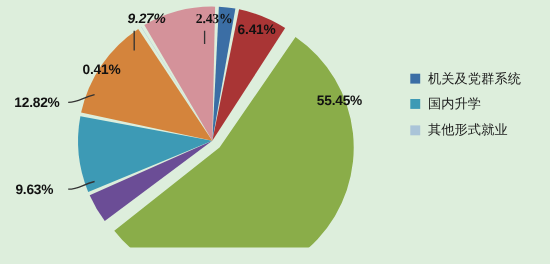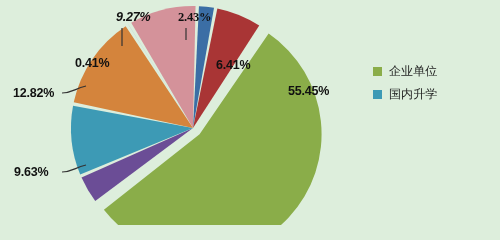--- a/index.html
+++ b/index.html
@@ -80,39 +80,43 @@
           <path d="M199.5746368234722,134.14606790065352 L268.65,33.59 A122,122 0 1 1 103.89,209.84 Z" fill="#8aad49"></path>
           <path d="M193,128 L95.24,200.99 A122,122 0 0 1 81.52,177.57 Z" fill="#6b4d96"></path>
           <path d="M193,128 L80.18,174.44 A122,122 0 0 1 73.06,105.67 Z" fill="#3d9ab5"></path>
           <path d="M193,128 L73.73,102.33 A122,122 0 0 1 125.67,26.26 Z" fill="#d4843c"></path>
           <path d="M193,128 L128.53,24.42 A122,122 0 0 1 128.30,24.57 Z" fill="#aac4d8"></path>
           <path d="M193,128 L131.21,22.80 A122,122 0 0 1 195.55,6.03 Z" fill="#d4929a"></path>
         </g>
     </svg>
     <div id="pie-labels">
         <div class="slice-label" style="left: 178px; top: 10px; font-family: Liberation Serif, serif;">2.43%</div>
-        <div class="slice-label" style="left: 216px; top: 20px; margin-top: 38px;">6.41%</div>
+        <div class="slice-label" style="left: 216px; top: 20px;">6.41%</div>
         <div class="slice-label" style="left: 288px; top: 84px;">55.45%</div>
         <div class="slice-label" style="left: 14px; top: 165px; text-align: right;">9.63%</div>
         <div class="slice-label" style="left: 13px; top: 86px; text-align: right;">12.82%</div>
         <div class="slice-label" style="left: 75px; top: 44px; margin-top: 12px;">0.41%</div>
         <div class="slice-label" style="left: 116px; top: 10px; font-style: italic;">9.27%</div>
       </div>
     <svg id="leader-lines" width="370" height="225" viewBox="0 0 370 225" style="position:absolute;left:0;top:0;pointer-events:none">
       <path d="M122,28 L122,46" stroke="#333" stroke-width="1.2" fill="none"></path>
       <path d="M186,28 L186,40" stroke="#333" stroke-width="1.2" fill="none"></path>
       <path d="M62,93 C72,93 74,89 86,86" stroke="#333" stroke-width="1.2" fill="none"></path>
       <path d="M62,172 C72,172 74,168 86,165" stroke="#333" stroke-width="1.2" fill="none"></path>
     </svg>
   </div>
 
   <div id="legend">
       <div class="legend-item">
-        <span class="legend-swatch" style="background: rgb(138, 173, 73);"></span>
-        <span class="legend-label">企业单位</span>
+        <span class="legend-swatch" style="background: rgb(59, 110, 165);"></span>
+        <span class="legend-label">机关及党群系统</span>
       </div>
       <div class="legend-item">
         <span class="legend-swatch" style="background: rgb(61, 154, 181);"></span>
         <span class="legend-label">国内升学</span>
+      </div>
+      <div class="legend-item">
+        <span class="legend-swatch" style="background: rgb(170, 196, 216);"></span>
+        <span class="legend-label">其他形式就业</span>
       </div>
     </div>
 
 </div>
 
 </body></html>

